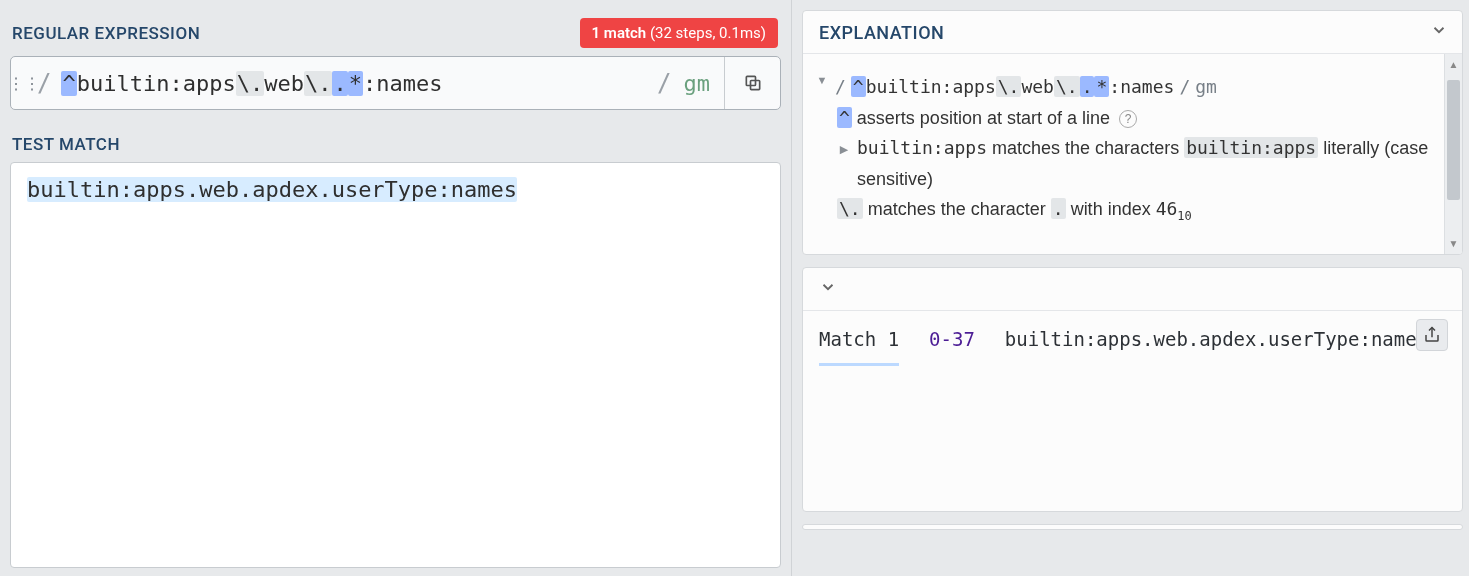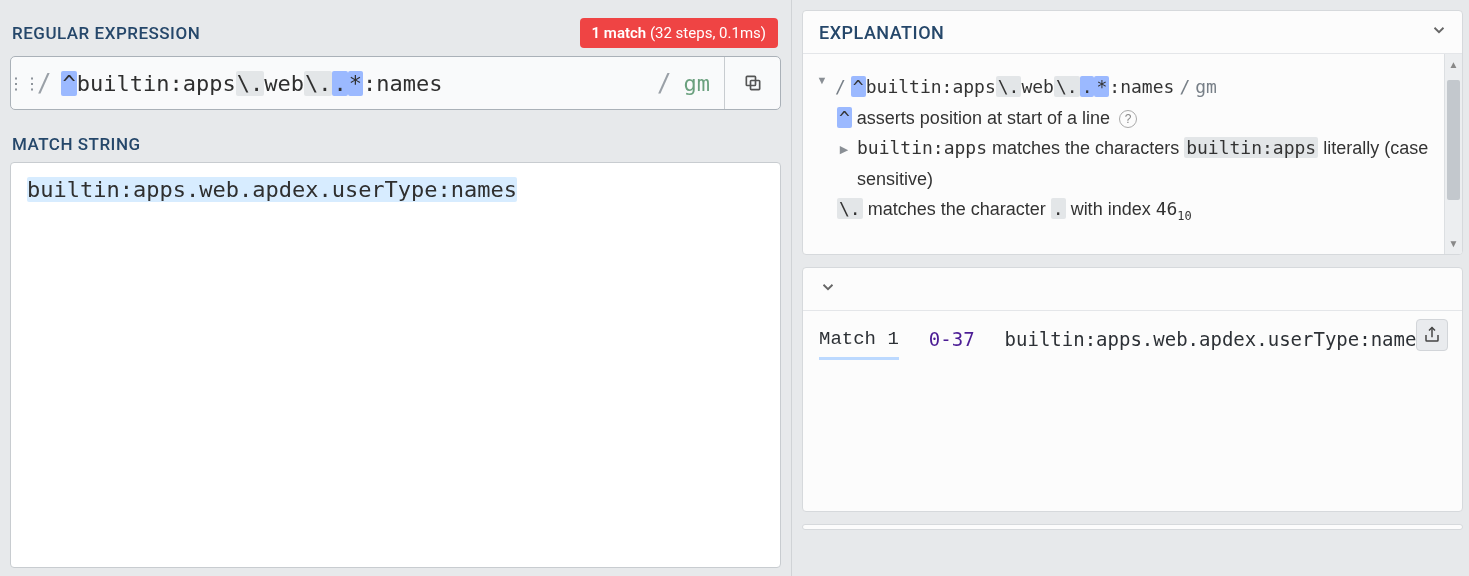--- a/index.html
+++ b/index.html
@@ -180,21 +180,21 @@
   position: relative;
 }
 .match-row {
   display: flex;
   gap: 24px;
   font-family: "Consolas","Menlo",monospace;
   font-size: 19px;
   align-items: flex-start;
   border-left: 0;
 }
-.match-label { color:#2d3136; border-bottom:3px solid #bcd9ff; padding-bottom:2px; white-space:nowrap;font-family:Liberation Mono, monospace; }
+.match-label { color:#2d3136; border-bottom:3px solid #bcd9ff; padding-bottom:8px; white-space:nowrap; }
 .match-range { color:#4c1d95; white-space:nowrap; padding-left:6px; }
 .match-value { flex:1; color:#2d3136; padding-left:6px; word-break:break-all; }
 .scroll-indicator {
   position:absolute; right:0; top:0; bottom:0; width:18px;
   background:#eceef0; border-left:1px solid #dcdfe2;
   display:flex; flex-direction:column; justify-content:space-between;
   align-items:center; font-size:10px; color:#888; padding:2px 0;
 }
 .scroll-thumb { position:absolute; right:2px; top:26px; width:13px; height:120px; background:#c3c8cd; border-radius:2px;}
 .export-btn {
@@ -235,21 +235,21 @@
     </div>
     <div class="regex-copy">
       <svg width="20" height="20" viewBox="0 0 24 24" fill="none" stroke="currentColor" stroke-width="2">
         <rect x="9" y="9" width="11" height="11" rx="1"></rect>
           <rect x="4" y="4" width="11" height="11" rx="1"></rect>
       </svg>
     </div>
   </div>
 
   <div class="section-header">
-    <span class="section-title">MATCH STRING</span>
+    <span class="section-title">TEST MATCH</span>
   </div>
 
   <div class="teststring-box">
     <span class="match-highlight mono">builtin:apps.web.apdex.userType:names</span>
   </div>
 </div>
 
 <div class="right-pane">
 
   <div class="panel explanation-panel">

